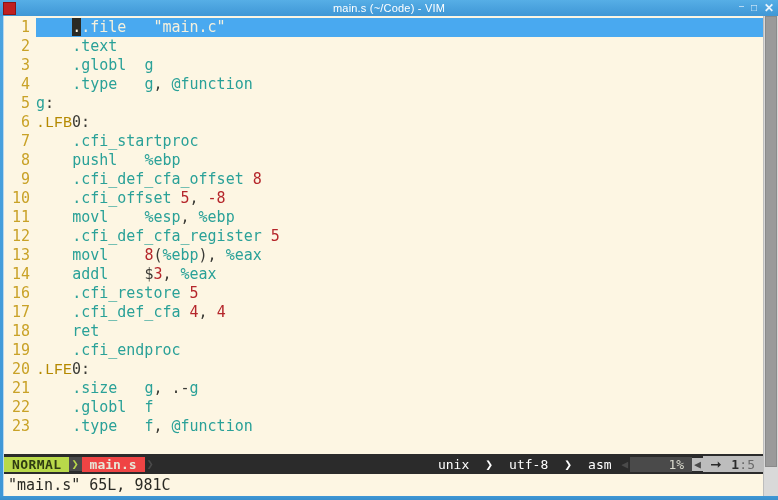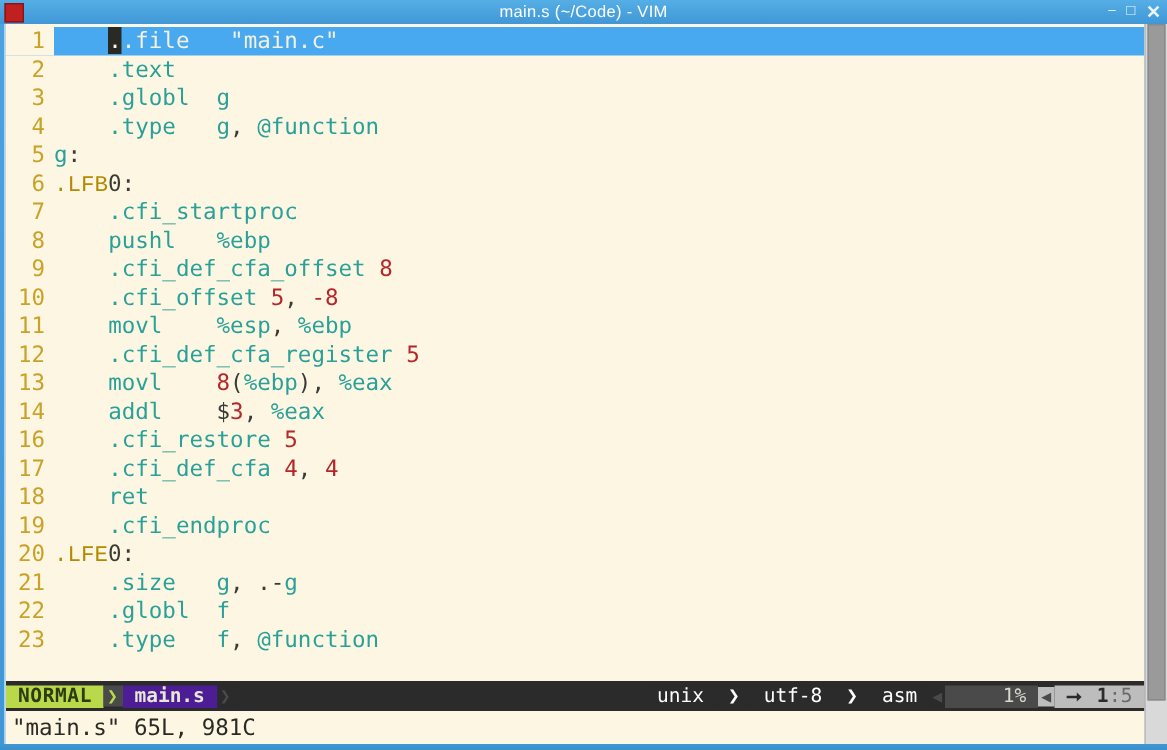--- a/index.html
+++ b/index.html
@@ -182,21 +182,21 @@
   }
   .sep-r {
     color: #b9d94a;
     background: #4a4a4a;
     display: flex;
     align-items: center;
     padding: 0 3px 0 2px;
     font-size: 12px;
   }
   .seg-file {
-    background: #4c1d95;
+    background: #ef4444;
     color: #e7e7d8;
     font-weight: bold;
   }
   .sep-r2 {
     color: #4a4a4a;
     background: #2b2b2b;
     display: flex;
     align-items: center;
     padding: 0 3px 0 2px;
     font-size: 12px;

